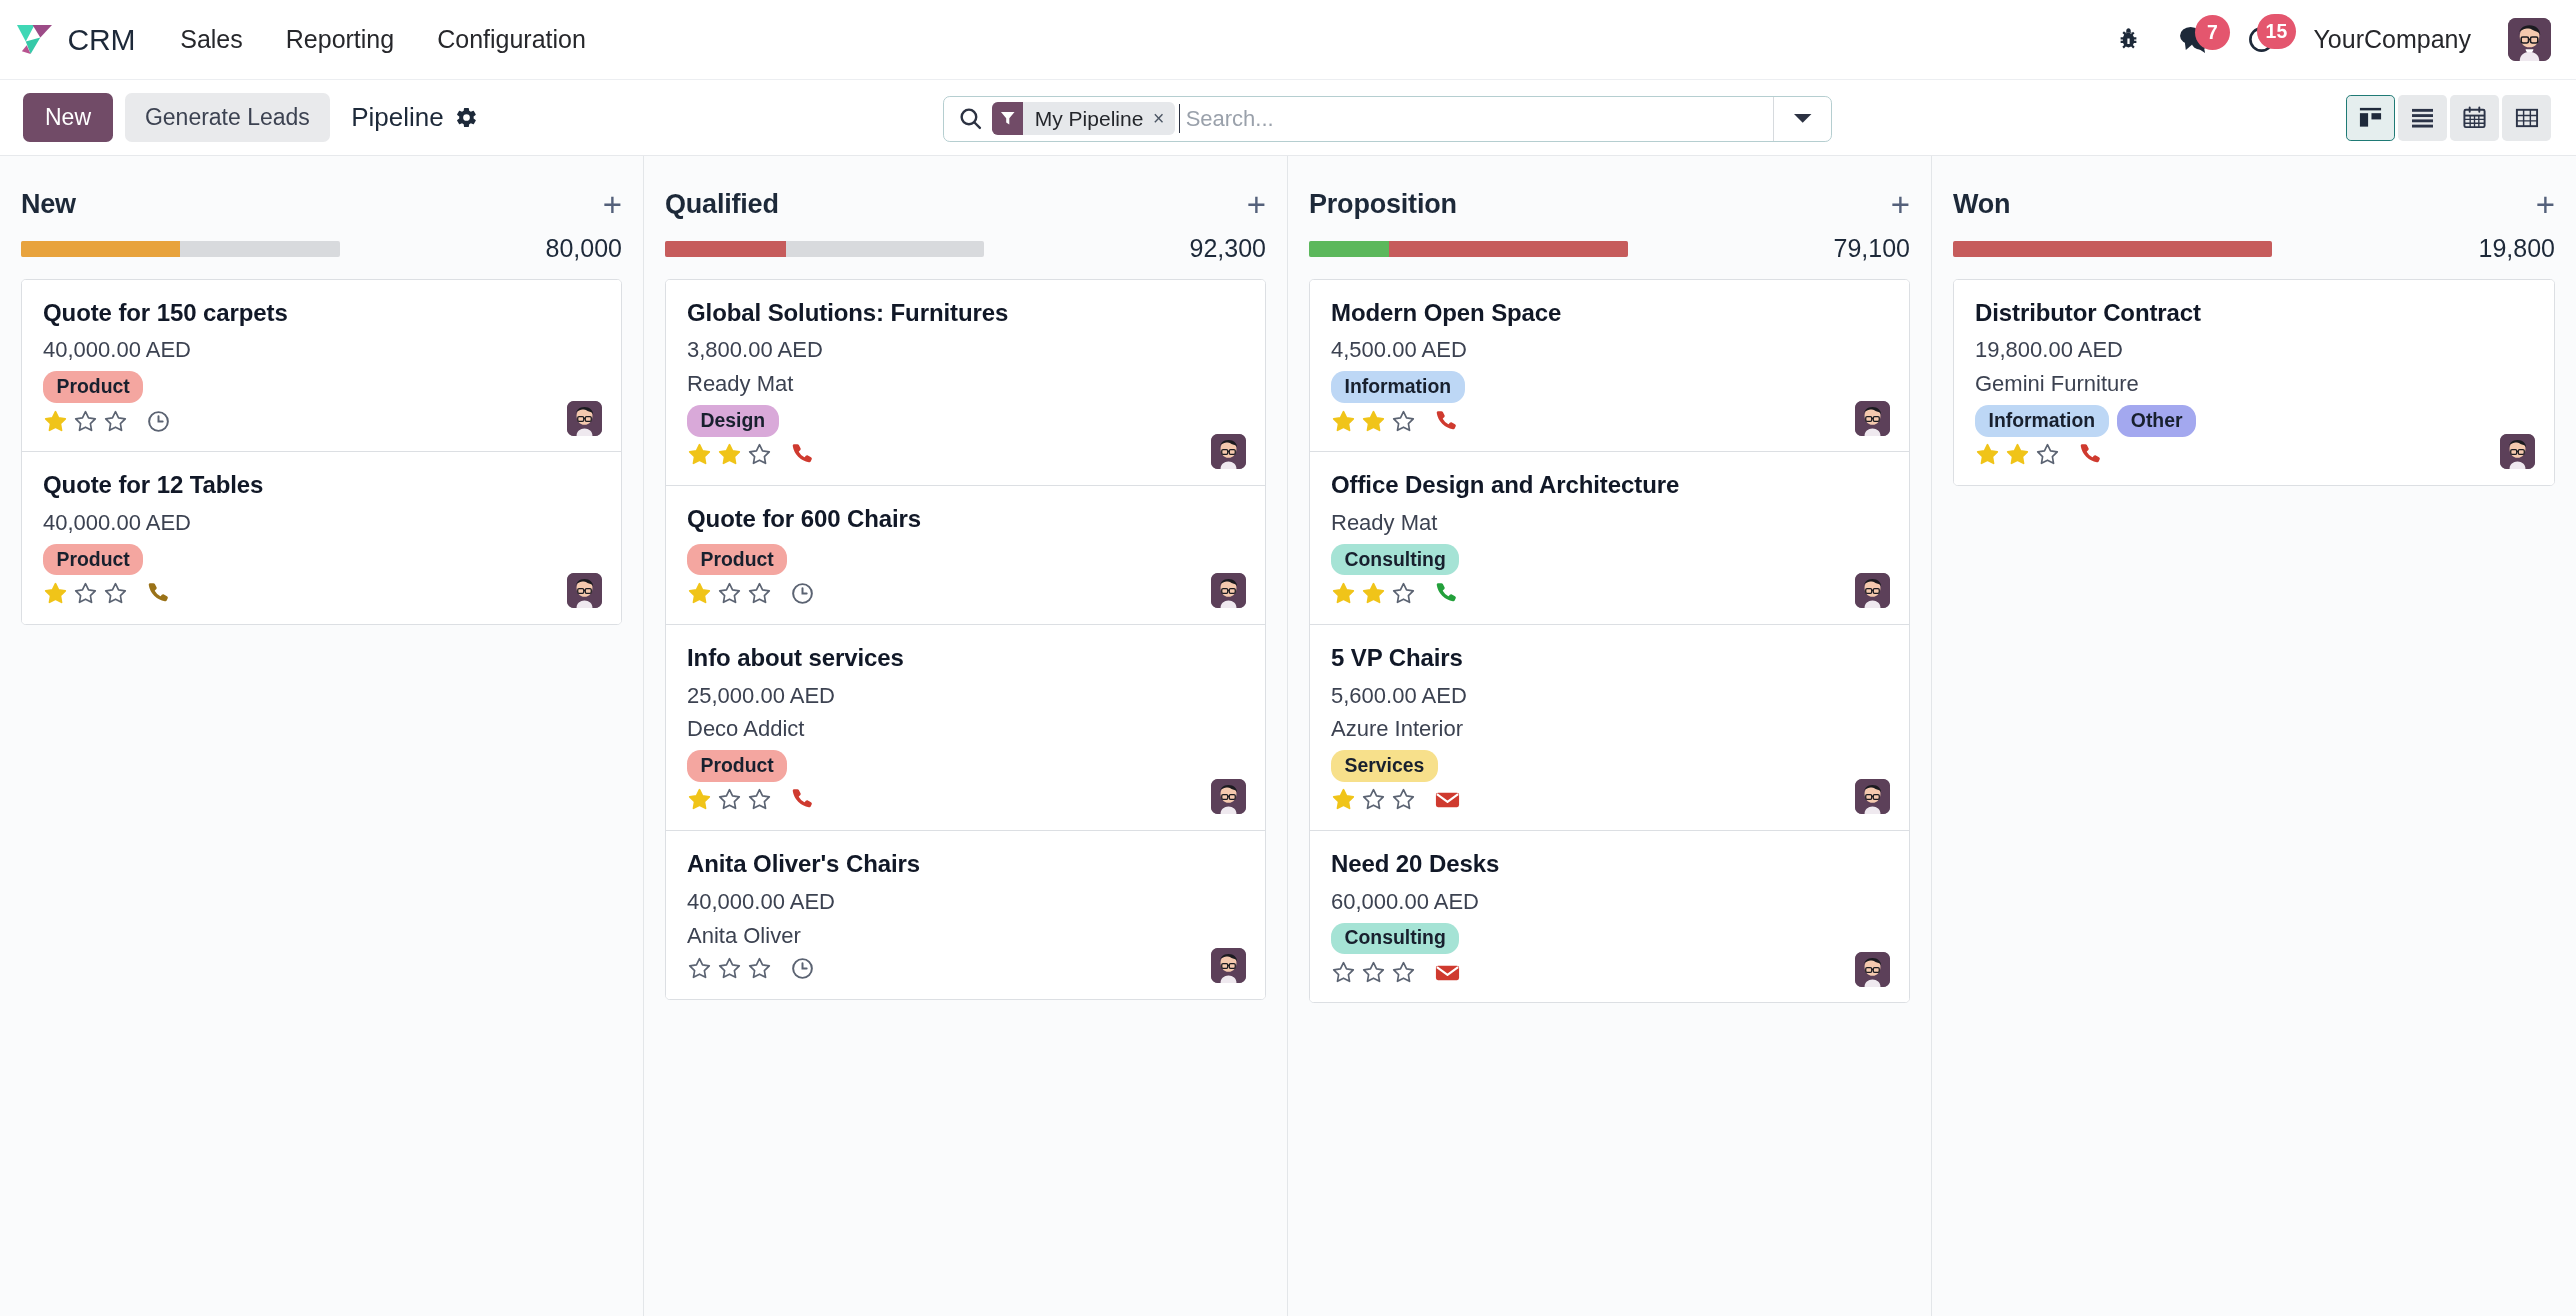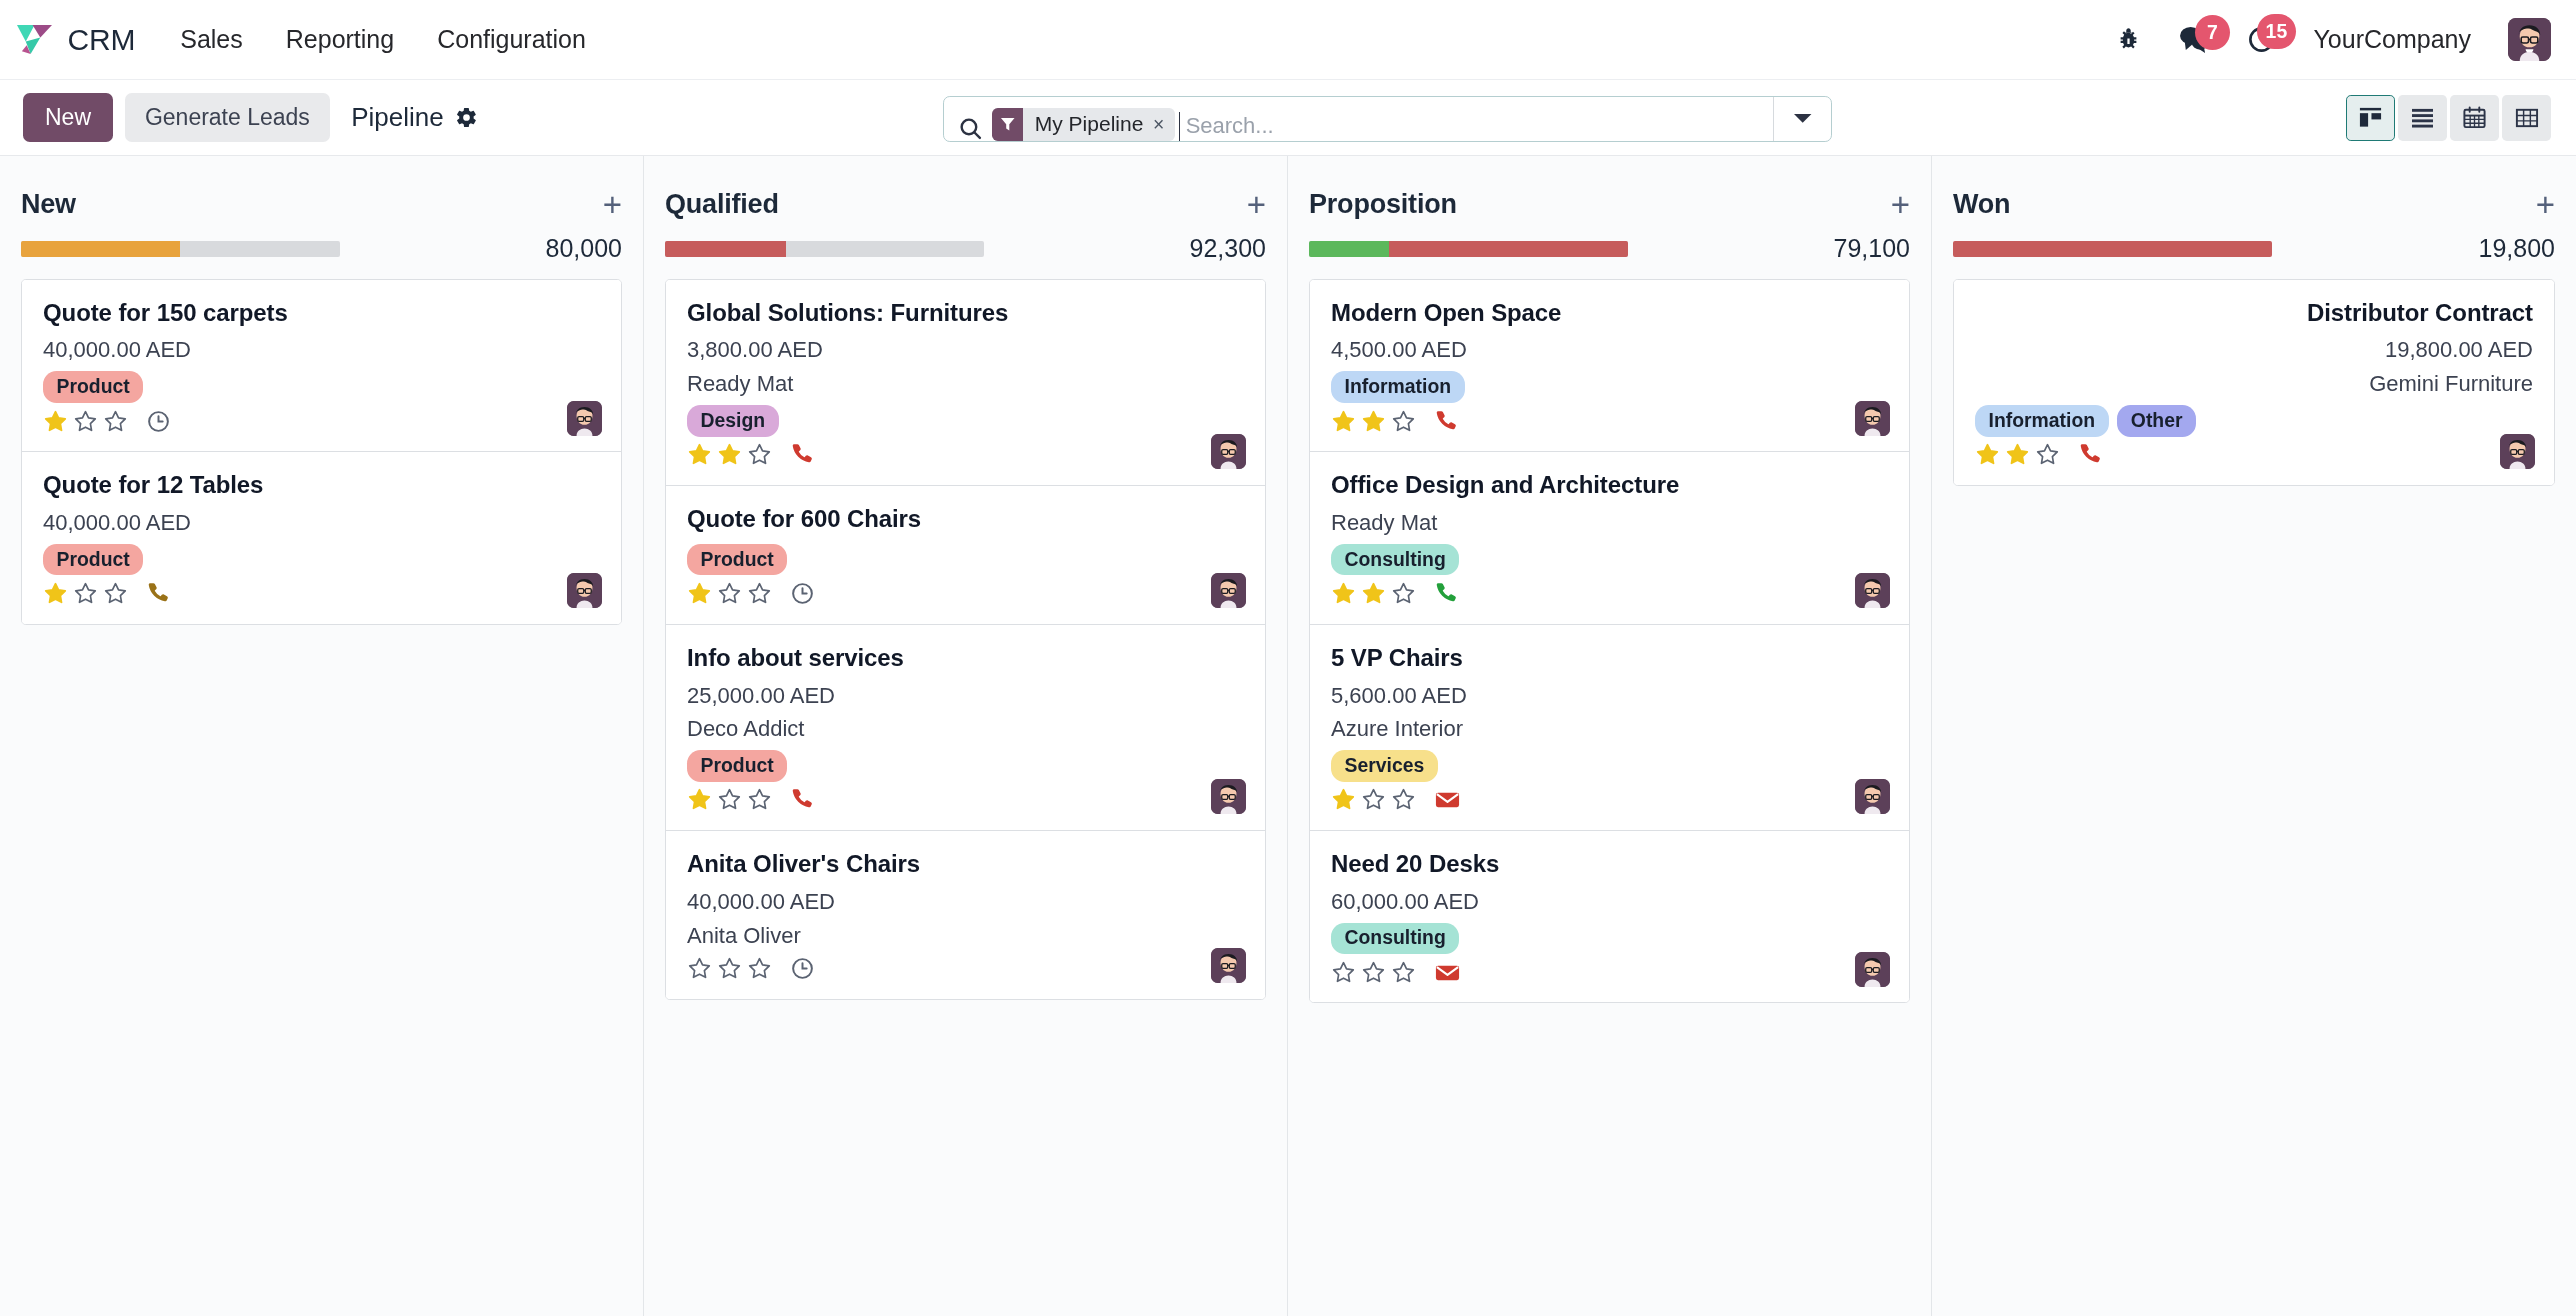--- a/index.html
+++ b/index.html
@@ -77,21 +77,21 @@
   }
   .gear-icon { display:flex; align-items:center; cursor: pointer; }
 
   
   .searchbar {
     position: absolute; left: 943px; top: 15.5px;
     width: 889px; height: 46px;
     border: 1px solid #b5ced0;
     border-radius: 6.8px;
     background: #fff;
-    display: flex; align-items: flex-end;
+    display: flex; align-items: center;
   }
   .search-icon-box { padding: 0 9.7px 0 13.5px; display: flex; align-items: center; }
   .facet {
     display: flex; align-items: center;
     background: #e6e8eb; border-radius: 5.8px;
     height: 33px; overflow: hidden; margin-right: 3.9px;
   }
   .facet-icon {
     background: #714b67; height: 33px; width: 31px;
     display: flex; align-items: center; justify-content: center;
@@ -135,21 +135,21 @@
     background: #fafbfc;
     align-items: stretch;
   }
   .column {
     width: 25%;
     display: flex; flex-direction: column;
     border-right: 1px solid #e3e6e9;
     padding: 0 21px;
     overflow: hidden;
   }
-  .column:last-child { border-right: none; text-align: right; }
+  .column:last-child { border-right: none; }
   .col-header {
     display: flex; align-items: center;
     padding: 33px 0 0 0;
   }
   .col-title {
     font-size: 27px; font-weight: 700; color: #1d2939; letter-spacing: -0.2px;
   }
   .col-plus {
     margin-left: auto; font-size: 33px; color: #54607a;
     cursor: pointer; line-height: 0.7; font-weight: 500;

